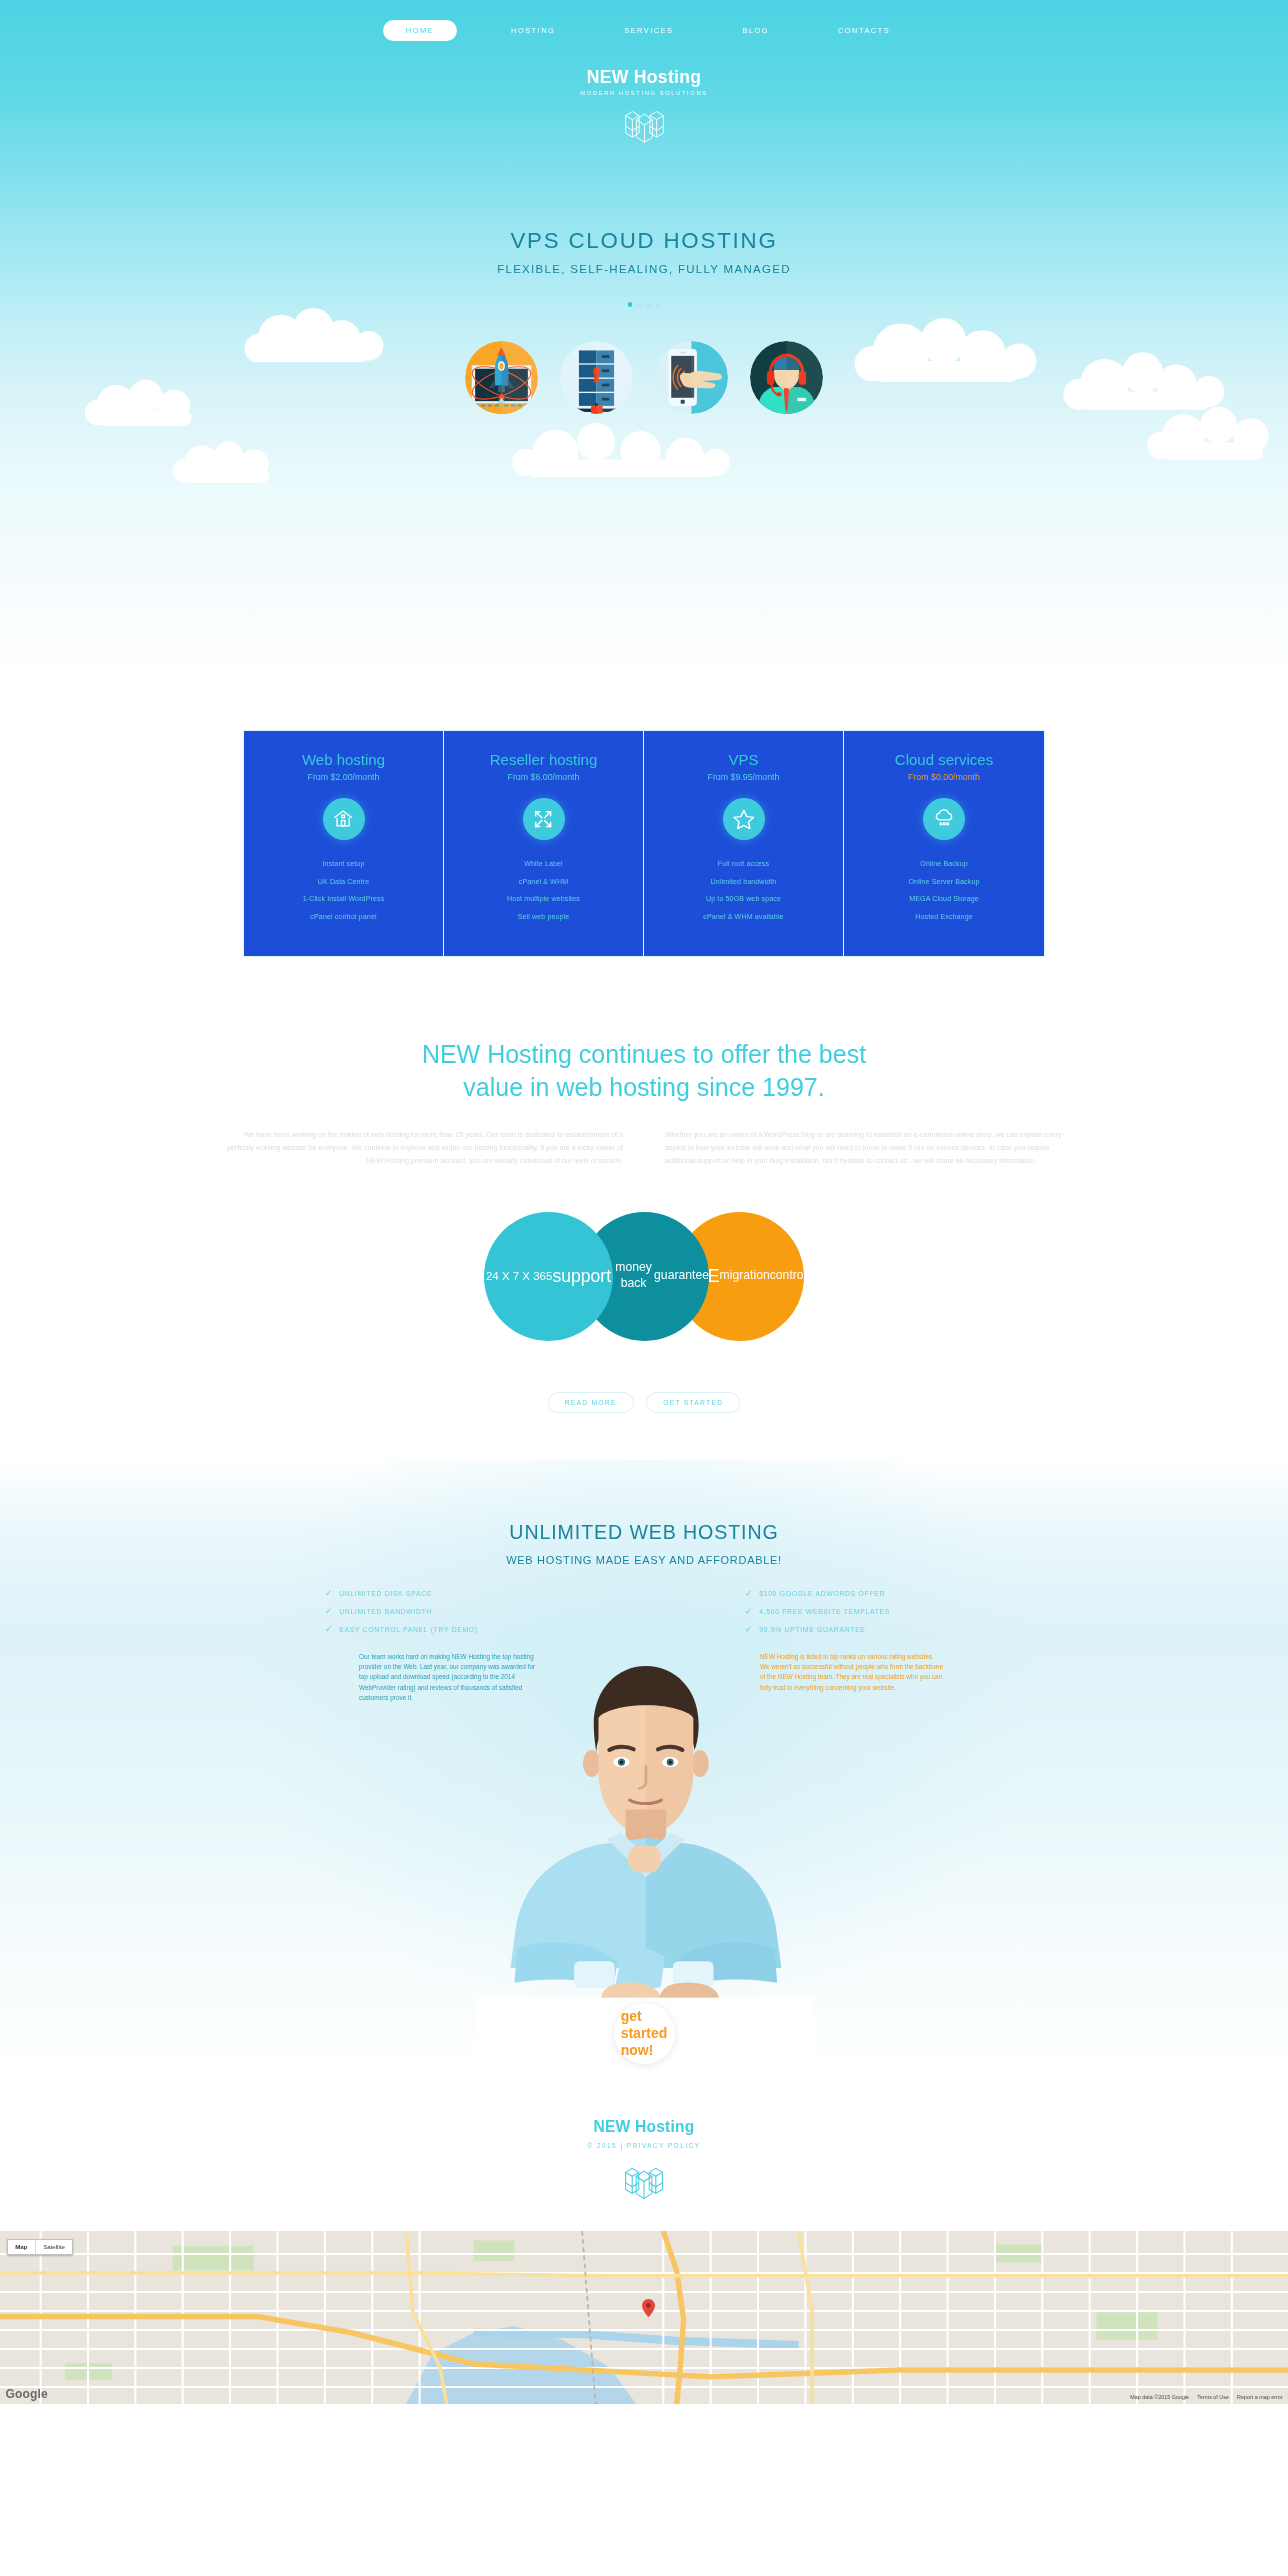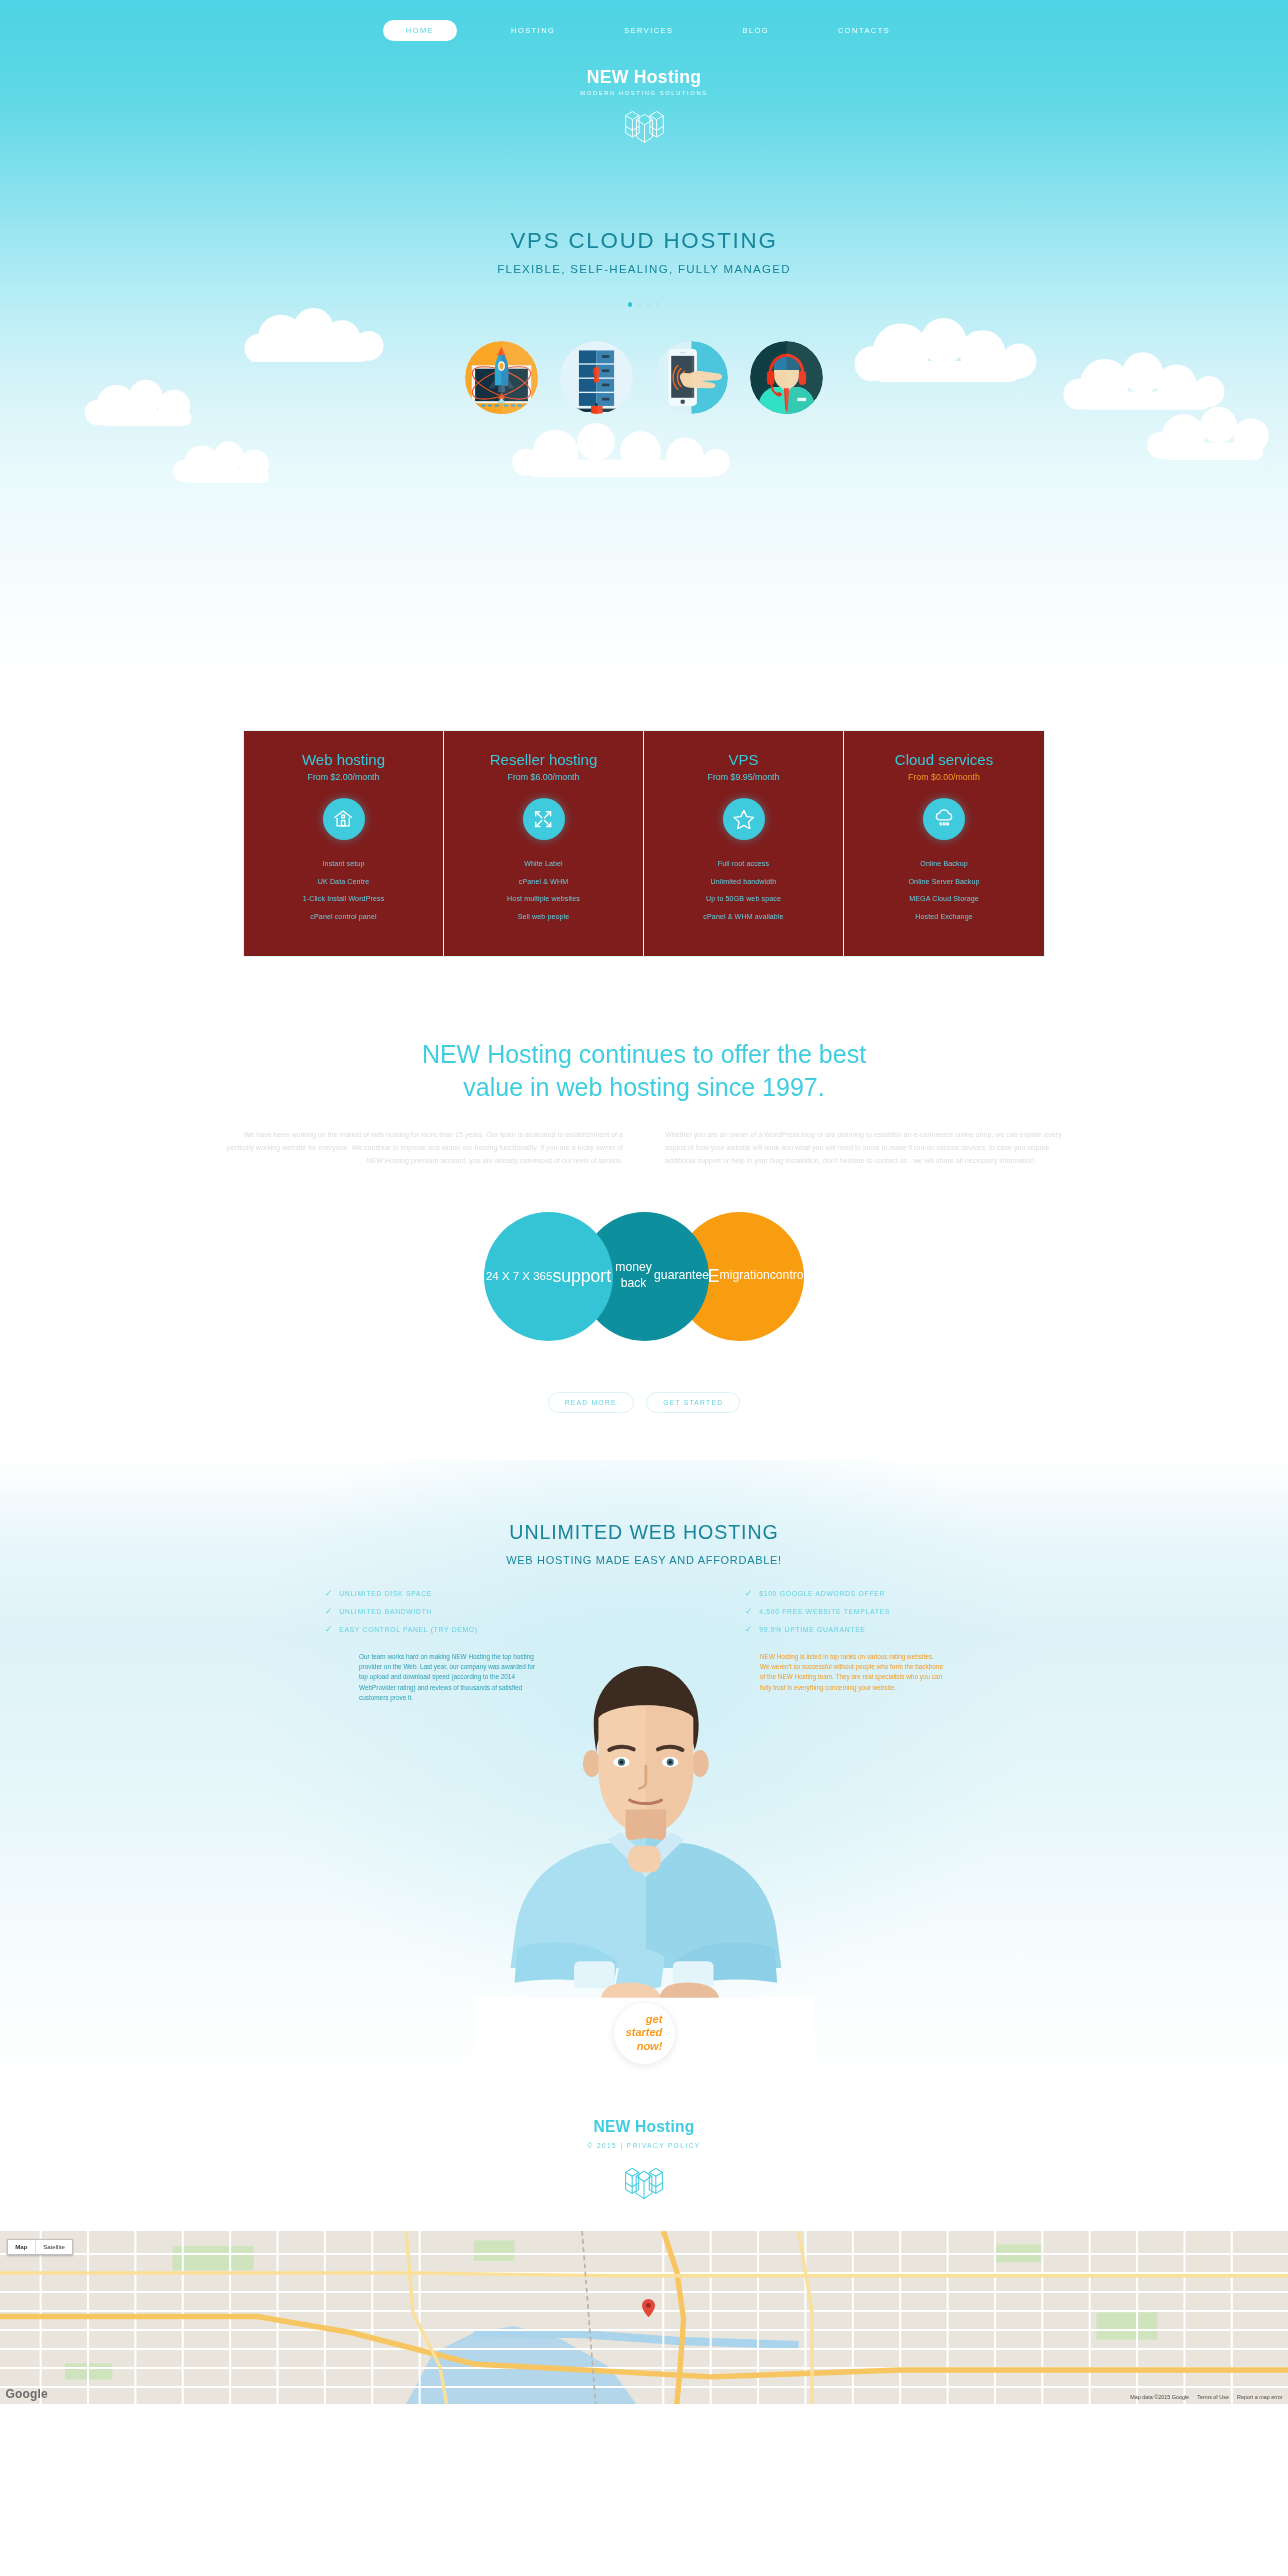--- a/index.html
+++ b/index.html
@@ -109,21 +109,21 @@
   .pricing-wrap { width:1288px; display:flex; justify-content:center; padding:46px 0 61px; background:#fff; }
   .pricing {
     display:flex;
     border:0.7px solid #e4f5f9;
   }
   .pcard {
     width:200px;
     padding:20.3px 9.5px 26px;
     text-align:center;
     border-right:0.7px solid #e4f5f9;
-    background:#7f1d1d;
+    background:#1d4ed8;
   }
   .pcard:last-child { border-right:none; }
   .pcard-title { font-size:15px; color:#35c9dc; font-weight:400; }
   .pcard-price { font-size:8.8px; color:#4fd3e3; margin-top:3.4px; }
   .pcard-price.orange { color:#f79a1e; }
   .pcard-icon {
     width:42px; height:42px; border-radius:50%;
     background:#3fcbdd;
     margin:16.2px auto 20.3px;
     display:flex; align-items:center; justify-content:center;
@@ -208,21 +208,21 @@
   .person { position:absolute; left:calc(50% - 169px); top:54px; width:339px; height:440px; z-index:4; }
 
   .cta-circle {
     position:absolute; left:calc(50% - 30.5px); top:414px; z-index:20;
     width:61px; height:61px; border-radius:50%;
     background:#ffffff;
     display:flex; align-items:center; justify-content:center;
     box-shadow:0 1.4px 8.1px rgba(0,0,0,.10);
     cursor:pointer;
   }
-  .cta-circle span { font-size:11px; color:#f79a1e; line-height:1.22; text-align:right;font-style:italic; }
+  .cta-circle span { font-size:14px; color:#f79a1e; line-height:1.22; text-align:left; }
 
   
   .footer { width:1288px; background:#fff; text-align:center; padding:35px 0 27px; }
   .f-name { font-size:15.6px; font-weight:bold; color:#3fcde0; letter-spacing:0.2px; }
   .f-copy { font-size:6.4px; letter-spacing:1.5px; color:#5ed2e2; margin-top:6.1px; }
   .f-logo { margin-top:13.5px; display:flex; justify-content:center; }
 
   
   .map { position:relative; width:1288px; height:173px; background:#e8e4dd; overflow:hidden; }
   .map-bg { position:absolute; inset:0; }

